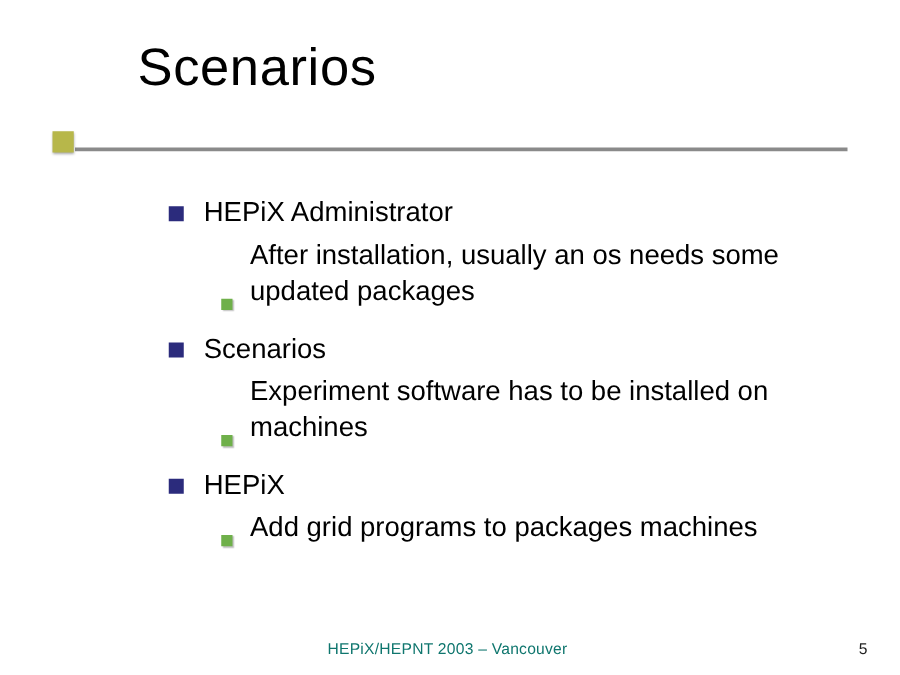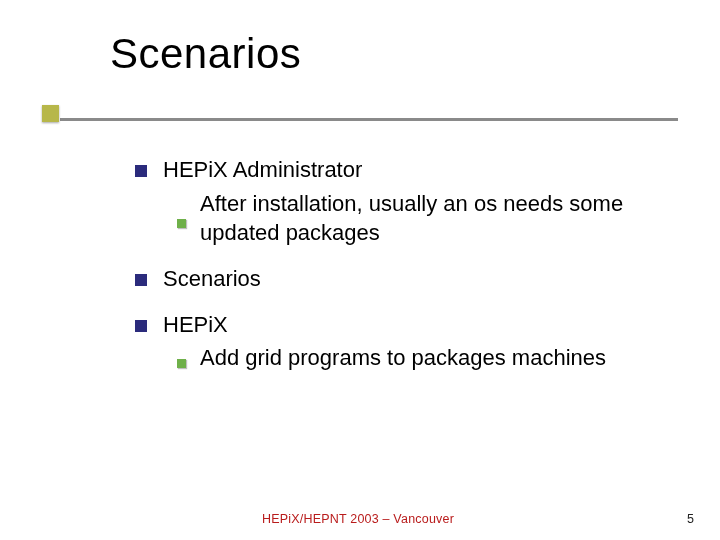--- a/index.html
+++ b/index.html
@@ -66,21 +66,21 @@
   .l1-head .bullet {
     width: 12px;
     height: 12px;
     background: #2b2b7c;
     flex: 0 0 auto;
     margin-right: 16px;
     margin-top: 8px;
   }
   .l2 {
     display: flex;
-    align-items: center;
+    align-items: flex-end;
     margin-left: 42px;
     margin-top: 4px;
     font-size: 22px;
   }
   .l2 .bullet {
     width: 9px;
     height: 9px;
     background: #6fb04a;
     flex: 0 0 auto;
     margin-right: 14px;
@@ -90,21 +90,21 @@
   .l2 .txt {
     flex: 1 1 auto;
   }
 
   .footer {
     position: absolute;
     bottom: 14px;
     width: 100%;
     text-align: center;
     font-size: 12.5px;
-    color: #b91c1c;
+    color: #0f766e;
     letter-spacing: 0.2px;
   }
   .pagenum {
     position: absolute;
     bottom: 14px;
     right: 22px;
     font-size: 12.5px;
     color: #222;
   }
 </style>
@@ -129,20 +129,24 @@
         <div class="bullet"></div>
         <div class="txt">After installation, usually an os needs some updated packages</div>
       </div>
     </div>
 
     <div class="l1">
       <div class="l1-head">
         <div class="bullet"></div>
         <div>Scenarios</div>
       </div>
+      <div class="l2">
+        <div class="bullet"></div>
+        <div class="txt">Experiment software has to be installed on machines</div>
+      </div>
     </div>
 
     <div class="l1">
       <div class="l1-head">
         <div class="bullet"></div>
         <div>HEPiX</div>
       </div>
       <div class="l2">
         <div class="bullet"></div>
         <div class="txt">Add grid programs to packages machines</div>

